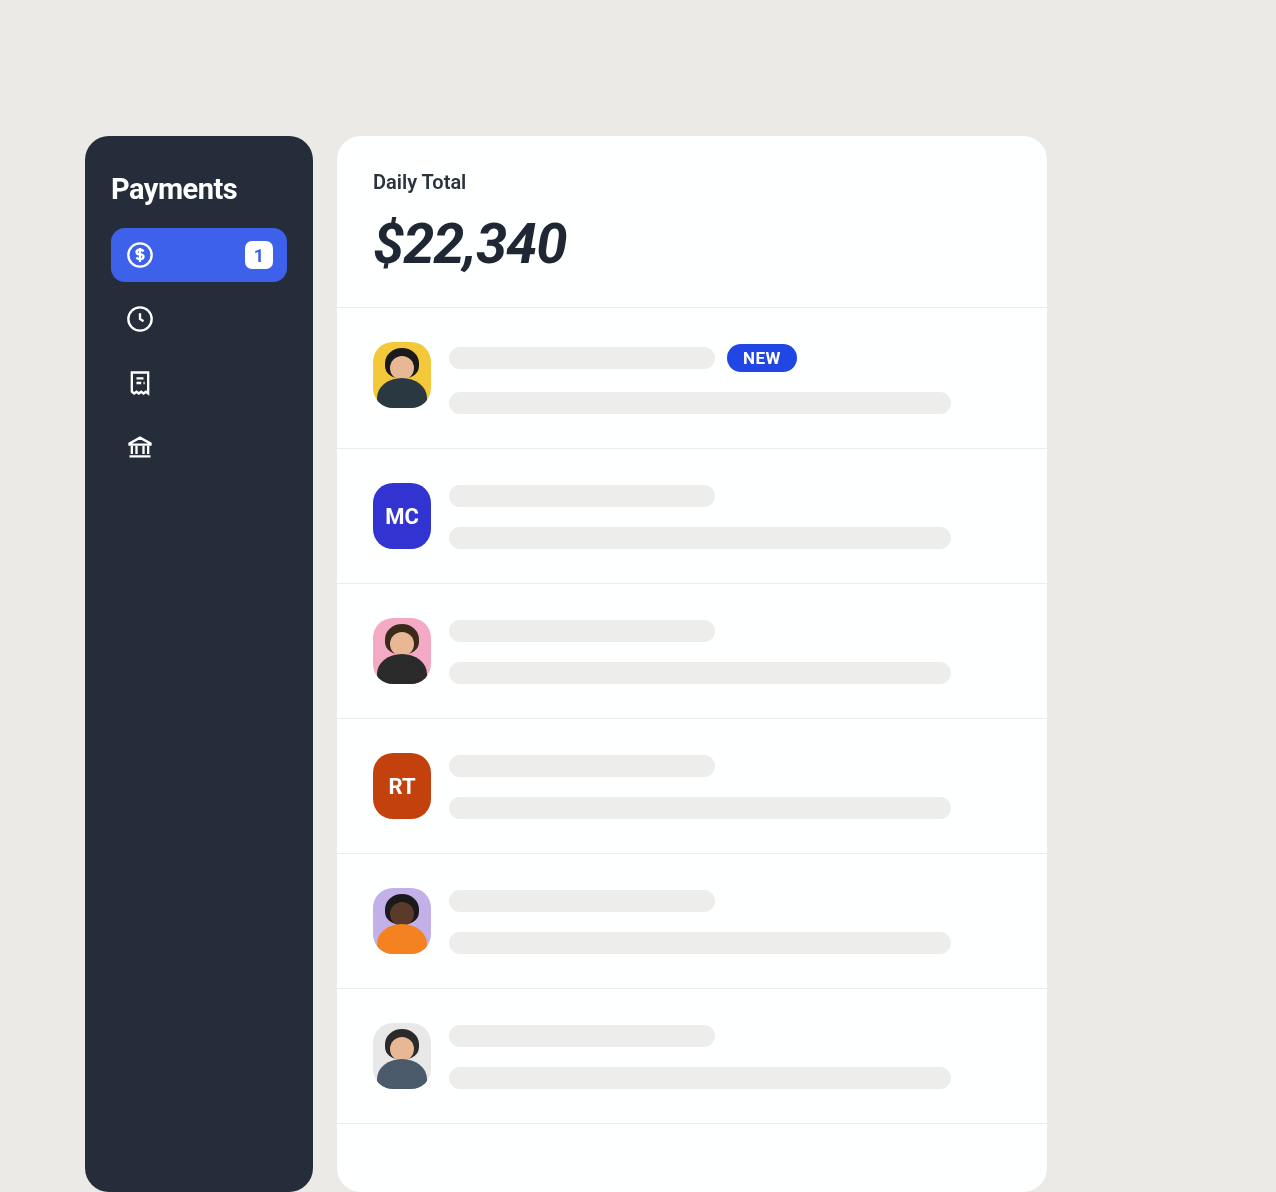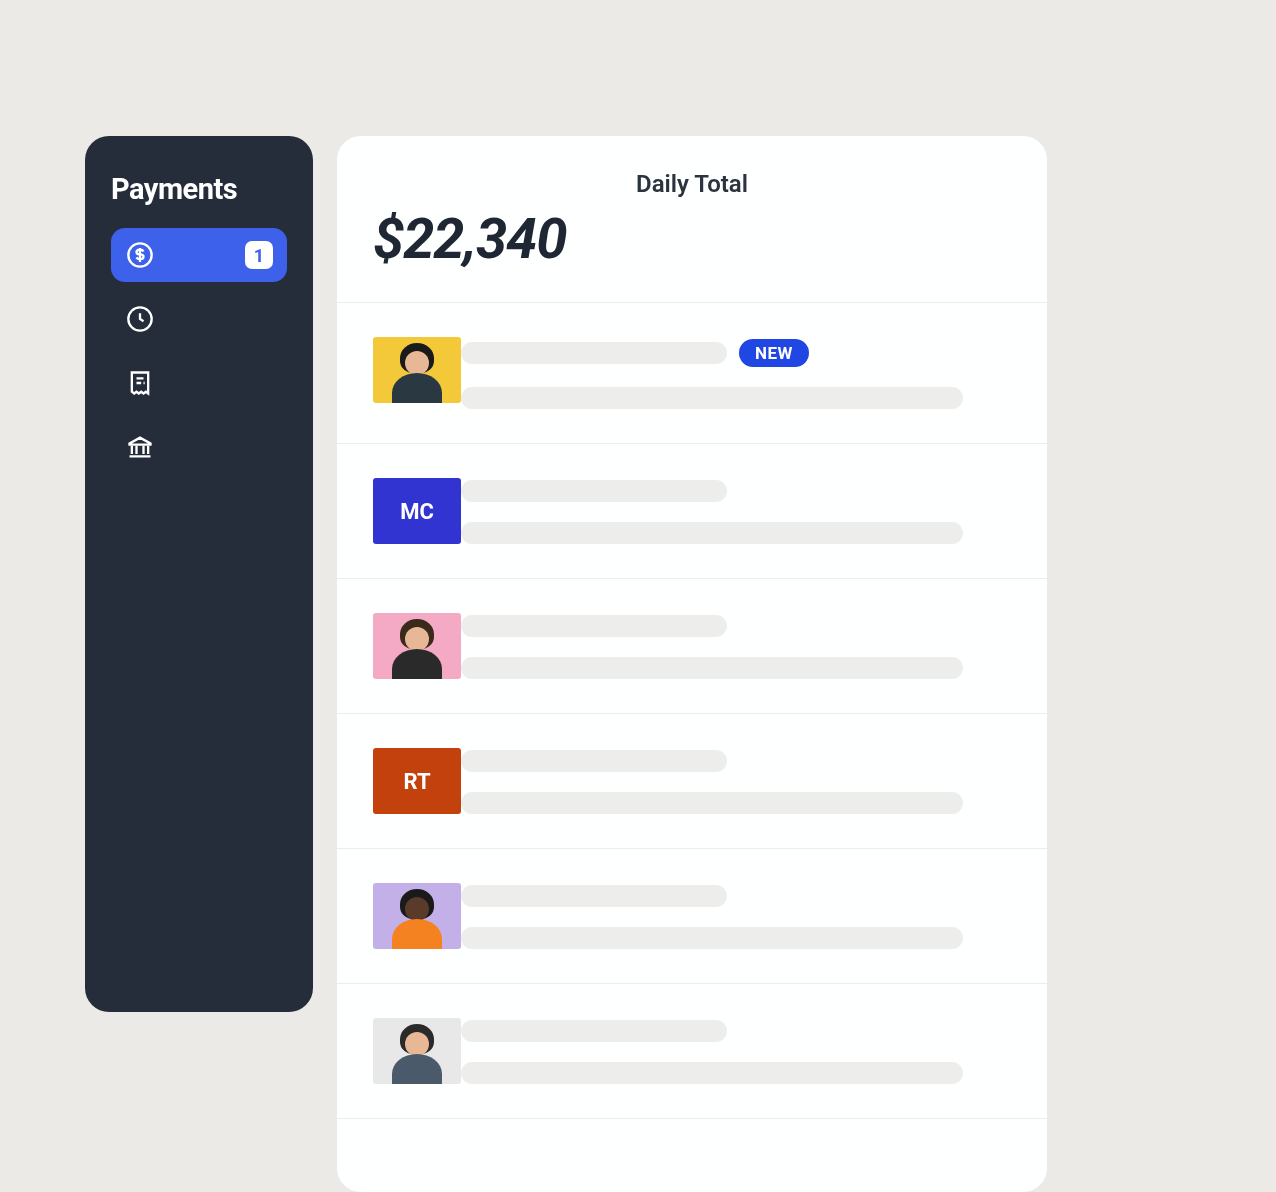--- a/index.html
+++ b/index.html
@@ -17,21 +17,21 @@
     .app-container {
       display: flex;
       padding: 136px 0 0 85px;
       gap: 24px;
       align-items: flex-start;
     }
     .sidebar {
       background: #252d3a;
       border-radius: 24px;
       width: 228px;
-      height: 876px;
+      height: 1056px;
       padding: 36px 26px;
     }
     .sidebar-title {
       color: #ffffff;
       font-size: 29px;
       font-weight: 700;
       margin-bottom: 22px;
       letter-spacing: -0.5px;
     }
     .nav-item {
@@ -78,47 +78,47 @@
       border-radius: 24px;
       width: 710px;
       height: 1056px;
       overflow: hidden;
     }
     .header {
       padding: 34px 36px 30px 36px;
       border-bottom: 1px solid #ececea;
     }
     .header-label {
-      font-size: 24px;
+      font-size: 20px;
       font-weight: 600;
       color: #2b333e;
-      margin-bottom: 8px;
-      text-align: center;
+      margin-bottom: 17px;
     }
     .header-value {
       font-size: 56px;
       font-weight: 700;
       color: #1e2733;
       letter-spacing: -1px;
       font-style: italic;
     }
     .list {
       display: flex;
       flex-direction: column;
     }
     .list-item {
       display: flex;
       align-items: flex-start;
       padding: 34px 36px;
       border-bottom: 1px solid #ececea;
+      gap: 18px;
     }
     .avatar {
-      width: 88px;
+      width: 58px;
       height: 66px;
-      border-radius: 3px;
+      border-radius: 20px;
       flex-shrink: 0;
       display: flex;
       align-items: center;
       justify-content: center;
       font-weight: 700;
       font-size: 22px;
       color: #ffffff;
       overflow: hidden;
       position: relative;
     }

